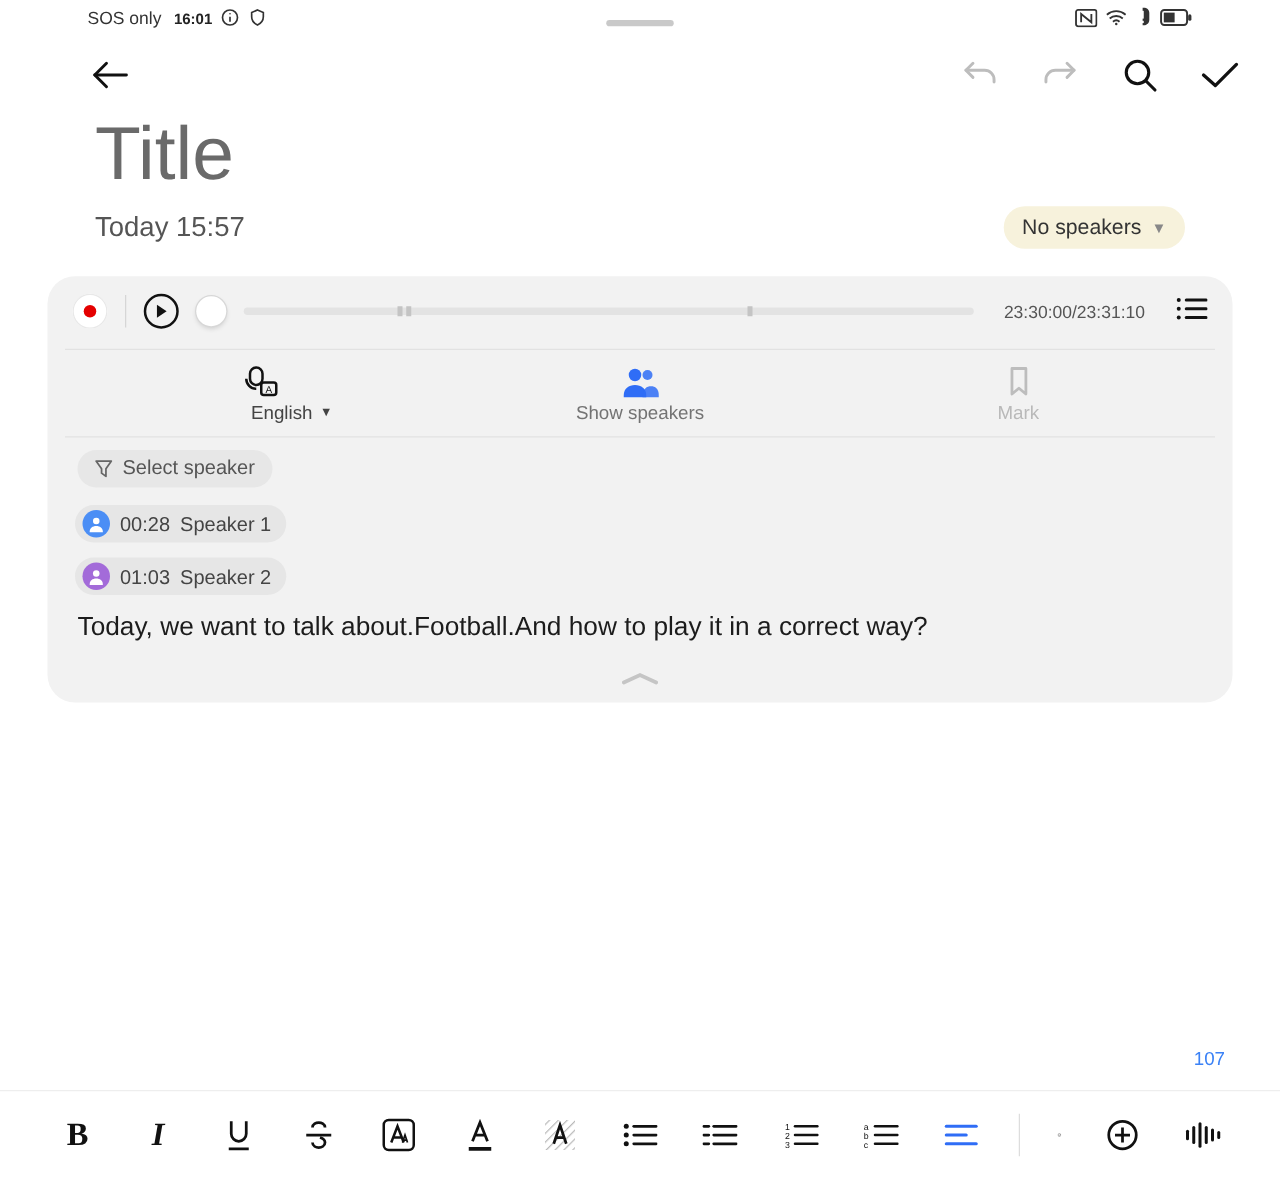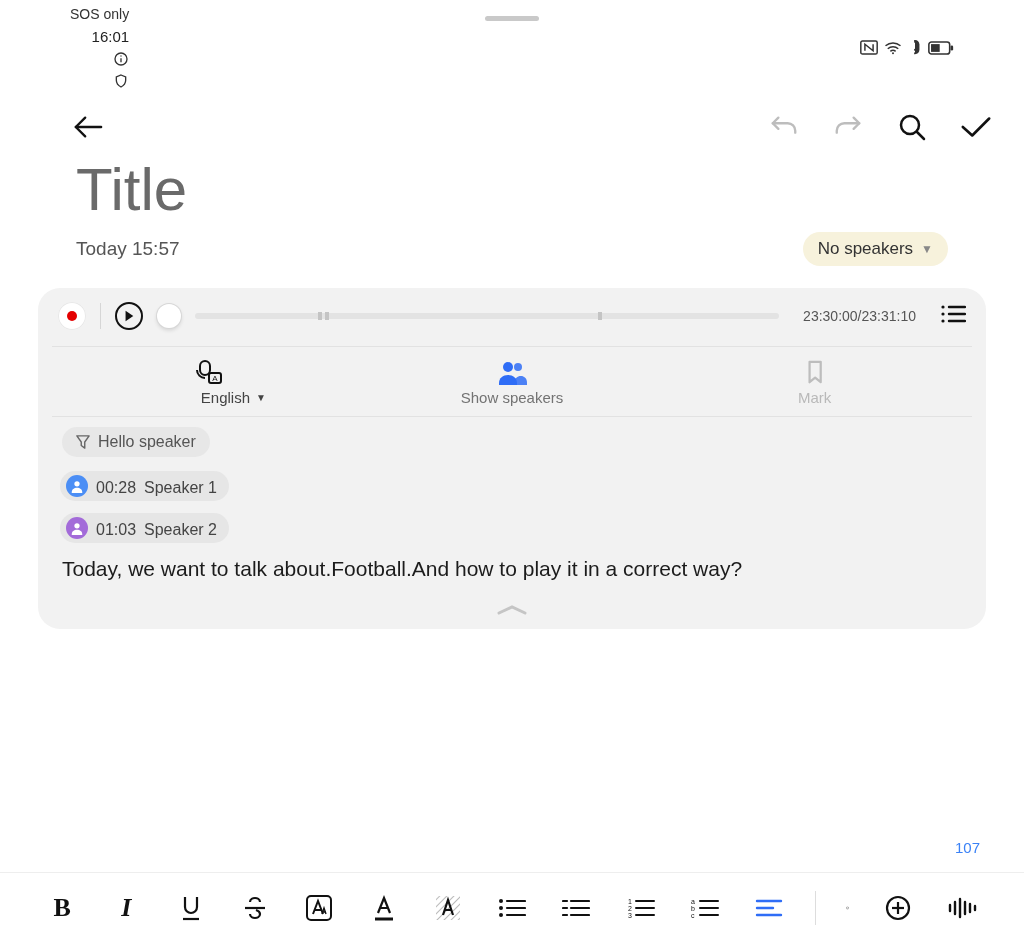--- a/index.html
+++ b/index.html
@@ -7,43 +7,43 @@
   body {
     width:1024px; height:942px; background:#fff; font-family: -apple-system, "Helvetica Neue", Arial, sans-serif;
     color:#1a1a1a; position:relative; overflow:hidden;
   }
 
   
   .statusbar {
     display:flex; align-items:center; justify-content:space-between;
     padding: 6px 20px 2px 70px; font-size:14px; color:#333;
   }
-  .statusbar-left { display:flex; align-items:flex-end; gap:6px;flex-direction:column; }
-  .statusbar-left .time { font-size:15px; font-weight:400; color:#222; margin-left:4px; }
+  .statusbar-left { display:flex; align-items:flex-end; gap:6px; }
+  .statusbar-left .time { font-size:12px; font-weight:700; color:#222; margin-left:4px; }
   .statusbar-right { display:flex; align-items:center; gap:6px; padding-right:50px; }
   .icon-small { display:inline-flex; }
 
   .pill {
     position:absolute; top:16px; left:50%; transform:translateX(-50%);
     width:54px; height:5px; background:#c9c9c9; border-radius:3px;
   }
 
   
   .header {
     display:flex; align-items:center; justify-content:space-between;
     padding: 18px 30px 6px 70px;
   }
   .header-right { display:flex; align-items:center; gap:28px; }
   .hdr-btn { width:36px; height:36px; display:flex; align-items:center; justify-content:center; }
 
   
   .title-wrap { padding: 4px 76px 0 76px; }
   .title { font-size:60px; font-weight:400; color:#6a6a6a; margin:0; }
   .meta-row { display:flex; align-items:center; justify-content:space-between; margin-top:8px; }
-  .timestamp { font-size:19px; color:#555; }
+  .timestamp { font-size:22px; color:#555; }
   .category-chip {
     background:#f7f2dc; color:#333; font-size:17px; padding:7px 15px; border-radius:18px;
     display:flex; align-items:center; gap:8px;
   }
   .chev-down { font-size:12px; color:#888; }
 
   
   .panel {
     margin:22px 38px 0 38px; background:#f2f2f2; border-radius:22px; padding:14px 20px 12px 20px;
   }
@@ -264,21 +264,21 @@
         </svg>
       <span>Mark</span>
     </div>
   </div>
   <div class="hr2"></div>
 
   <div class="chip">
     <svg width="14" height="14" viewBox="0 0 16 16" fill="none" stroke="#666" stroke-width="1.6">
         <polygon points="1,1 15,1 10,8 10,15 6,12 6,8" stroke-linejoin="round"></polygon>
       </svg>
-    <span>Hello speaker</span>
+    <span>Select speaker</span>
   </div>
 
   <div>
     <div class="speaker-tag">
       <span class="avatar blue">
         <svg viewBox="0 0 16 16" fill="#fff">
             <circle cx="8" cy="5.5" r="3"></circle>
             <path d="M2 15c0-3 2.7-5 6-5s6 2 6 5v1H2z"></path>
           </svg>
       </span>

